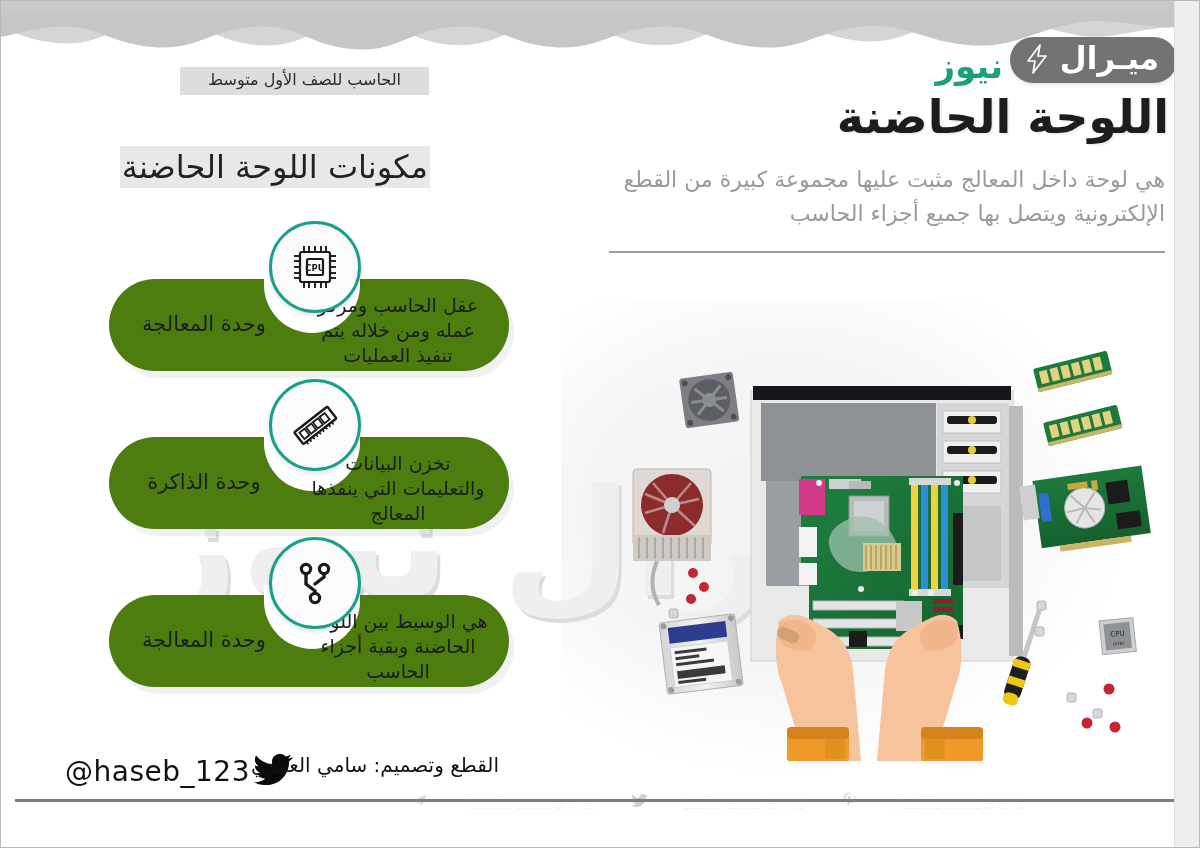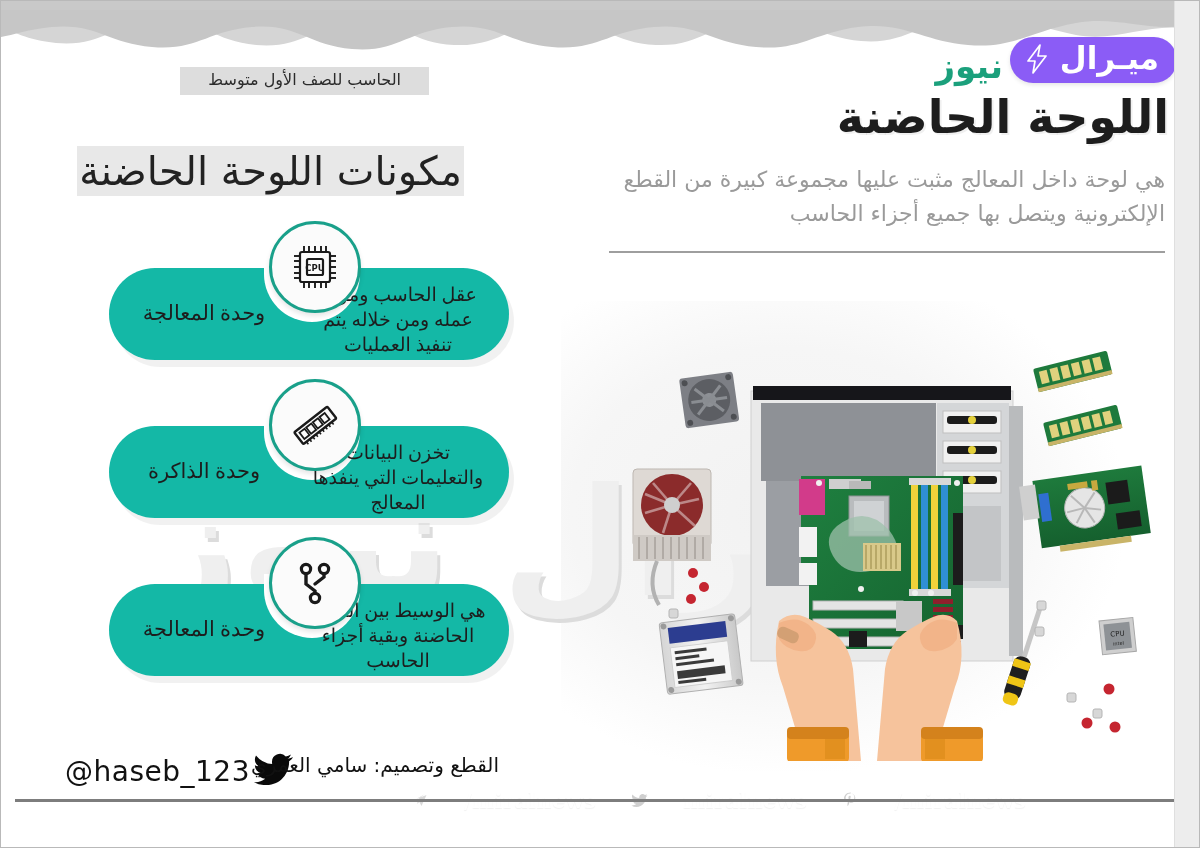--- a/index.html
+++ b/index.html
@@ -24,21 +24,21 @@
     text-shadow:3px 4px 0 #dcdcdc;
   }
   .wm-soft{
     position:absolute;left:560px;top:300px;width:560px;height:470px;
     background:radial-gradient(ellipse at 40% 45%, #f2f2f2 0%, #f6f6f6 45%, rgba(255,255,255,0) 72%);
   }
 
   
   .brand-badge{
     position:absolute;right:22px;top:36px;
-    background:#8b5cf6;border-radius:30px;
+    background:#737373;border-radius:30px;
     padding:6px 18px 9px 14px;display:flex;align-items:center;gap:10px;
     box-shadow:0 2px 4px rgba(0,0,0,.10);
   }
   .brand-badge .bname{color:#ffffff;font-size:31px;font-weight:bold;letter-spacing:1px;line-height:1;}
   .bolt{width:26px;height:30px;flex:0 0 auto;}
   .brand-news{
     position:absolute;right:196px;top:42px;
     color:#1ba07c;font-size:34px;font-weight:bold;line-height:1;margin-top:6px;
   }
 
@@ -55,32 +55,31 @@
     position:absolute;right:34px;top:250px;width:556px;height:2px;background:#9e9e9e;
   }
 
   
   .subject-tag{
     position:absolute;right:770px;top:66px;
     background:#dddddd;color:#2b2b2b;font-size:16px;
     padding:5px 28px 7px;line-height:1;
   }
   .section-title{
-    position:absolute;right:735px;top:150px;
-    font-size:40px;color:#222222;line-height:1;
+    position:absolute;right:769px;top:150px;
+    font-size:32px;color:#222222;line-height:1;
   }
   .section-title .hl{background:#e8e8e8;padding:2px 2px;}
 
   
   .comp{position:absolute;}
   .pill{
-    position:absolute;left:0;top:5px;width:400px;height:92px;
-    background:#14b8a6;border-radius:46px;
+    position:absolute;left:0;top:16px;width:400px;height:92px;
+    background:#4d7c0f;border-radius:46px;
     box-shadow:5px 7px 0 rgba(0,0,0,.055);
-    font-family:Liberation Serif, serif;
   }
   .notch{
     position:absolute;left:155px;top:-10px;width:96px;height:64px;
     background:#ffffff;border-radius:0 0 48px 48px;
   }
   .pill-label{
     position:absolute;left:20px;top:33px;width:150px;
     font-size:21px;color:#1d1d1d;text-align:center;line-height:1.2;
   }
   .pill-desc{

